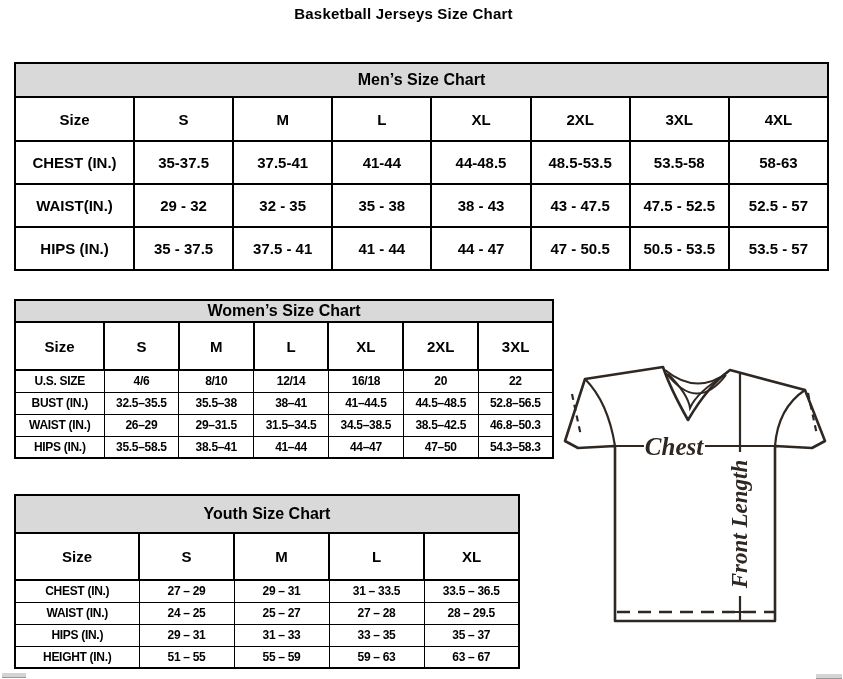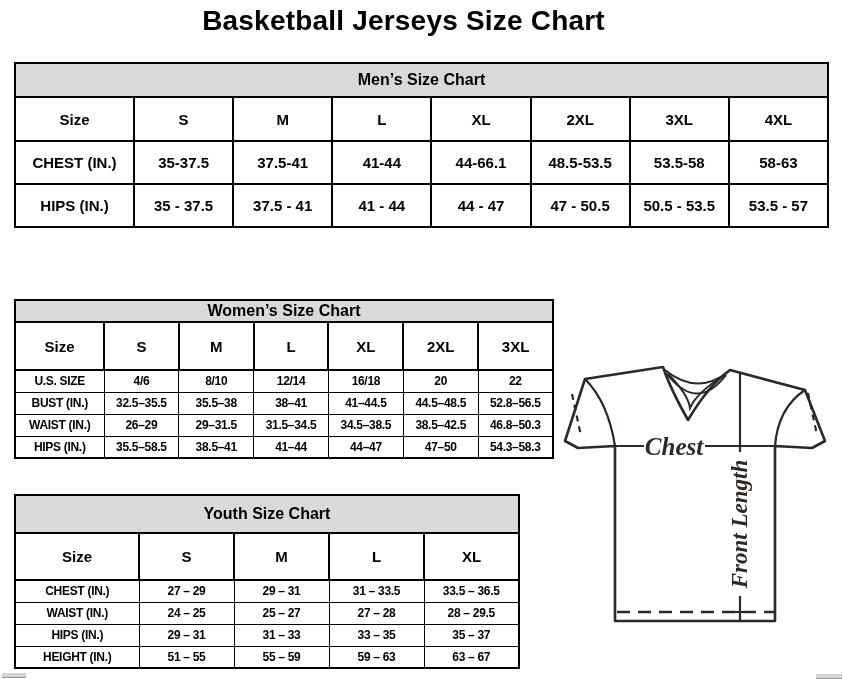--- a/index.html
+++ b/index.html
@@ -1,19 +1,19 @@
 <!DOCTYPE html>
 <html><head>
 <meta charset="utf-8">
 <style>
   html,body{margin:0;padding:0;background:#fff;}
   .page{position:relative;width:843px;height:679px;background:#fff;overflow:hidden;
         font-family:"Liberation Sans",sans-serif;color:#000;}
   .page-title{position:absolute;left:0;top:5px;width:807px;margin:0;text-align:center;
-        font-size:28px;font-weight:bold;letter-spacing:0.2px;}
+        font-size:15px;font-weight:bold;letter-spacing:0.2px;}
 
   table.size-table{position:absolute;border-collapse:collapse;table-layout:fixed;
         background:#fff;font-weight:bold;border:2px solid #000;}
   .size-table th,.size-table td{border:2px solid #000;text-align:center;vertical-align:middle;padding:0;}
   .size-table .title-cell{background:#d9d9d9;font-size:16px;}
 
   
   #men-table{left:14px;top:62px;width:815px;font-size:15px;}
   #men-table .title-row{height:34px;}
   #men-table .header-row{height:44px;font-size:15px;}
@@ -72,24 +72,34 @@
           <th>XL</th>
           <th>2XL</th>
           <th>3XL</th>
           <th>4XL</th>
         </tr>
         <tr class="data-row">
           <th>CHEST (IN.)</th>
           <td>35-37.5</td>
           <td>37.5-41</td>
           <td>41-44</td>
-          <td>44-66.1</td>
+          <td>44-48.5</td>
           <td>48.5-53.5</td>
           <td>53.5-58</td>
           <td>58-63</td>
+        </tr>
+        <tr class="data-row">
+          <th>WAIST(IN.)</th>
+          <td>29 - 32</td>
+          <td>32 - 35</td>
+          <td>35 - 38</td>
+          <td>38 - 43</td>
+          <td>43 - 47.5</td>
+          <td>47.5 - 52.5</td>
+          <td>52.5 - 57</td>
         </tr>
         <tr class="data-row">
           <th>HIPS (IN.)</th>
           <td>35 - 37.5</td>
           <td>37.5 - 41</td>
           <td>41 - 44</td>
           <td>44 - 47</td>
           <td>47 - 50.5</td>
           <td>50.5 - 53.5</td>
           <td>53.5 - 57</td>

